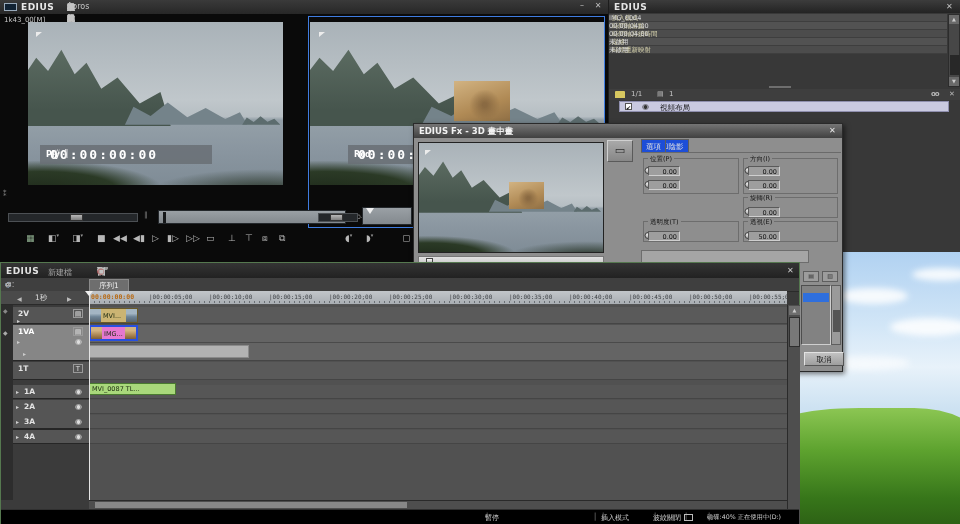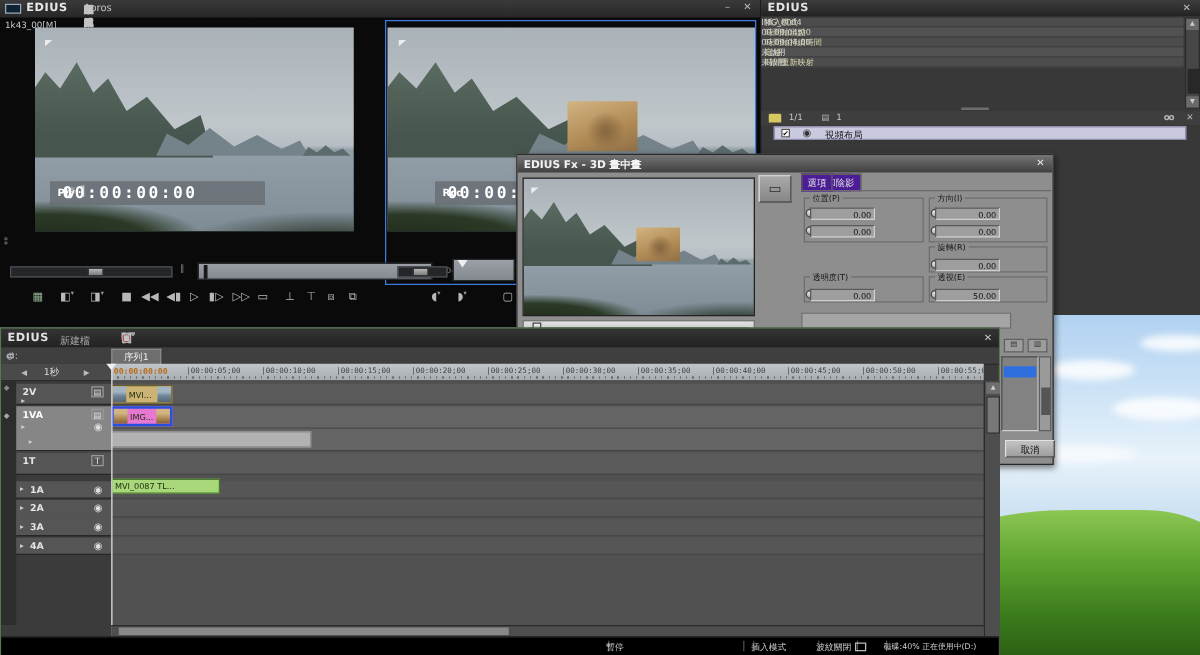--- a/index.html
+++ b/index.html
@@ -97,33 +97,33 @@
   #dlg-close{left:415px;top:2px;font-size:8px;color:#e8e8e8;}
   #dlg-preview{left:4px;top:18px;width:186px;height:111px;border:1px solid #222;}
   #dlg-slider{left:4px;top:132px;width:186px;height:11px;background:linear-gradient(#e2e2e2,#c2c2c2);border:1px solid #777;}
   #dlg-slider .trk{left:4px;right:4px;top:5px;height:1px;background:#555;}
   #dlg-slider .hdl{left:4%;top:1px;width:7px;height:7px;background:linear-gradient(#fafafa,#9a9a9a);border:1px solid #444;}
   #dlg-tools{left:193px;top:16px;width:27px;}
   .vtool{position:relative;width:26px;height:22px;margin-bottom:1px;background:linear-gradient(#a9a9a9,#878787);
     border:1px solid;border-color:#d0d0d0 #5a5a5a #5a5a5a #d0d0d0;color:#2e2e2e;font-size:11px;text-align:center;line-height:20px;}
   .vtool.active{background:#b9b9b9;border-color:#5a5a5a #d0d0d0 #d0d0d0 #5a5a5a;}
   #dlg-tabs{left:227px;top:15px;height:13px;display:flex;position:absolute;}
-  .dtab{position:relative;padding:2px 4px 1px;font-size:7.5px;background:#4c1d95;color:#e2e2e2;
+  .dtab{position:relative;padding:2px 4px 1px;font-size:7.5px;background:#1d4ed8;color:#e2e2e2;
     border:1px solid #5e5e5e;border-bottom:none;margin-right:1px;white-space:nowrap;}
   .dtab.active{background:#b6b6b6;color:#111;}
   #dlg-params{left:227px;top:28px;width:200px;height:96px;border-top:1px solid #6a6a6a;}
   .grp{border:1px solid #6d6d6d;}
   .grp .glab{left:4px;top:-4px;background:#8e8e8e;padding:0 2px;font-size:6.5px;color:#151515;white-space:nowrap;}
   .pline{display:flex;align-items:center;left:4px;right:3px;height:11px;}
   .pline .pk{position:relative;width:9px;font-size:6.5px;color:#151515;flex:none;}
   .sl{position:relative;height:9px;flex:1;margin-right:4px;}
   .sl .line{position:absolute;left:0;right:0;top:4px;height:1px;background:#2e2e2e;}
   .sl .knob{position:absolute;top:1px;width:7px;height:7px;border-radius:50%;
     background:radial-gradient(circle at 35% 30%,#e8e8e8,#8a8a8a);border:1px solid #444;transform:translateX(-50%);}
-  .vbox{position:relative;width:52px;height:10px;flex:none;background:#9e9e9e;
+  .vbox{position:relative;width:32px;height:10px;flex:none;background:#9e9e9e;
     border:1px solid;border-color:#5a5a5a #cfcfcf #cfcfcf #5a5a5a;font-size:6.5px;color:#111;
     text-align:right;padding:1px 2px 0 0;}
   #dlg-kf{left:227px;top:126px;width:168px;height:13px;background:#a5a5a5;border:1px solid #6d6d6d;}
   #dlg-preset-b1{left:389px;top:147px;width:16px;height:11px;background:#9c9c9c;border:1px solid #5e5e5e;color:#333;font-size:6px;text-align:center;}
   #dlg-preset-b2{left:408px;top:147px;width:16px;height:11px;background:#9c9c9c;border:1px solid #5e5e5e;color:#333;font-size:6px;text-align:center;}
   #dlg-list{left:387px;top:161px;width:30px;height:60px;background:#828282;border:1px solid;border-color:#4e4e4e #cfcfcf #cfcfcf #4e4e4e;}
   #dlg-list .sel{left:1px;right:1px;top:7px;height:9px;background:#2f6fdd;}
   #dlg-list-sb{left:417px;top:161px;width:10px;height:60px;background:#9a9a9a;border:1px solid #5e5e5e;}
   #dlg-list-sb .th{left:1px;top:24px;width:7px;height:22px;background:#555;}
   #dlg-cancel{left:390px;top:228px;width:40px;height:14px;background:linear-gradient(#c2c2c2,#9e9e9e);

